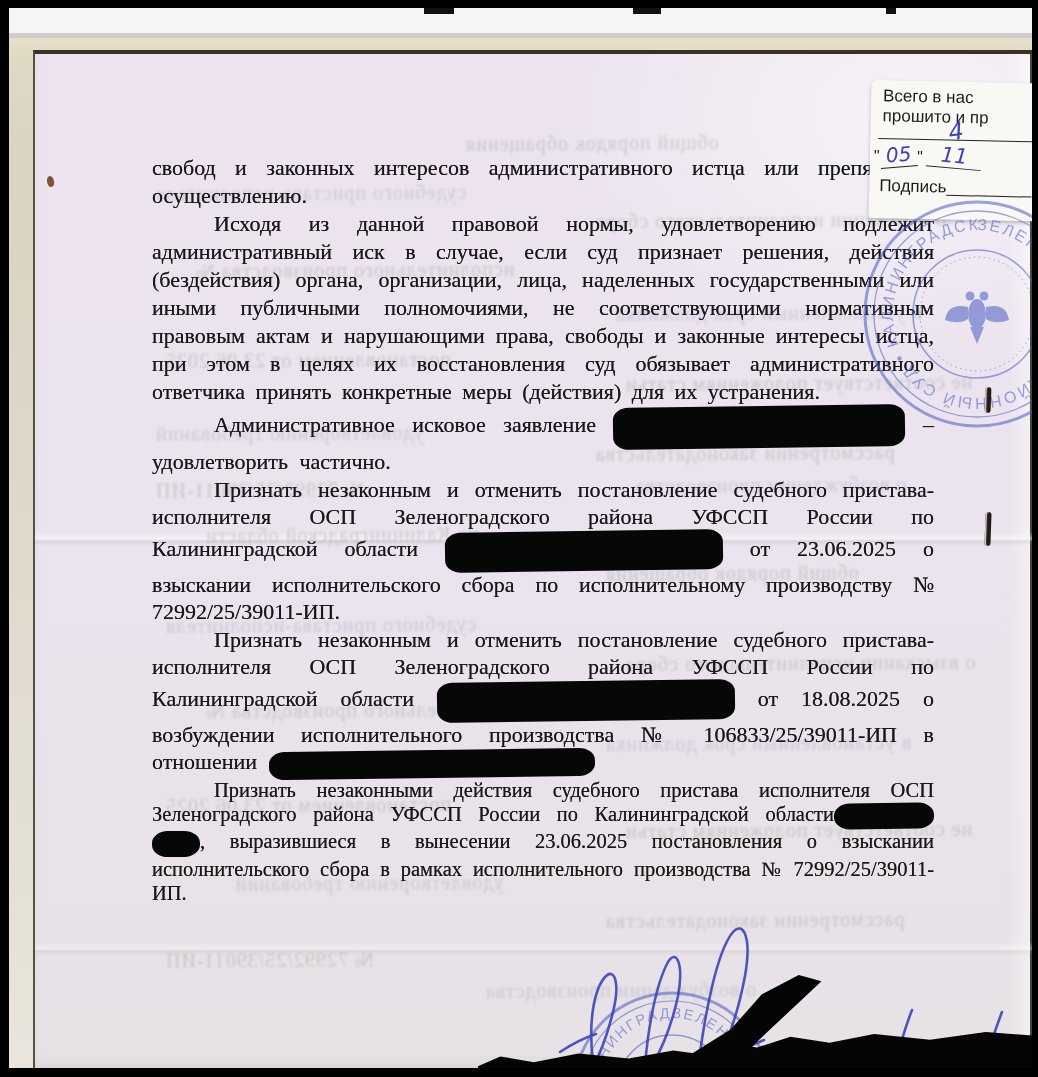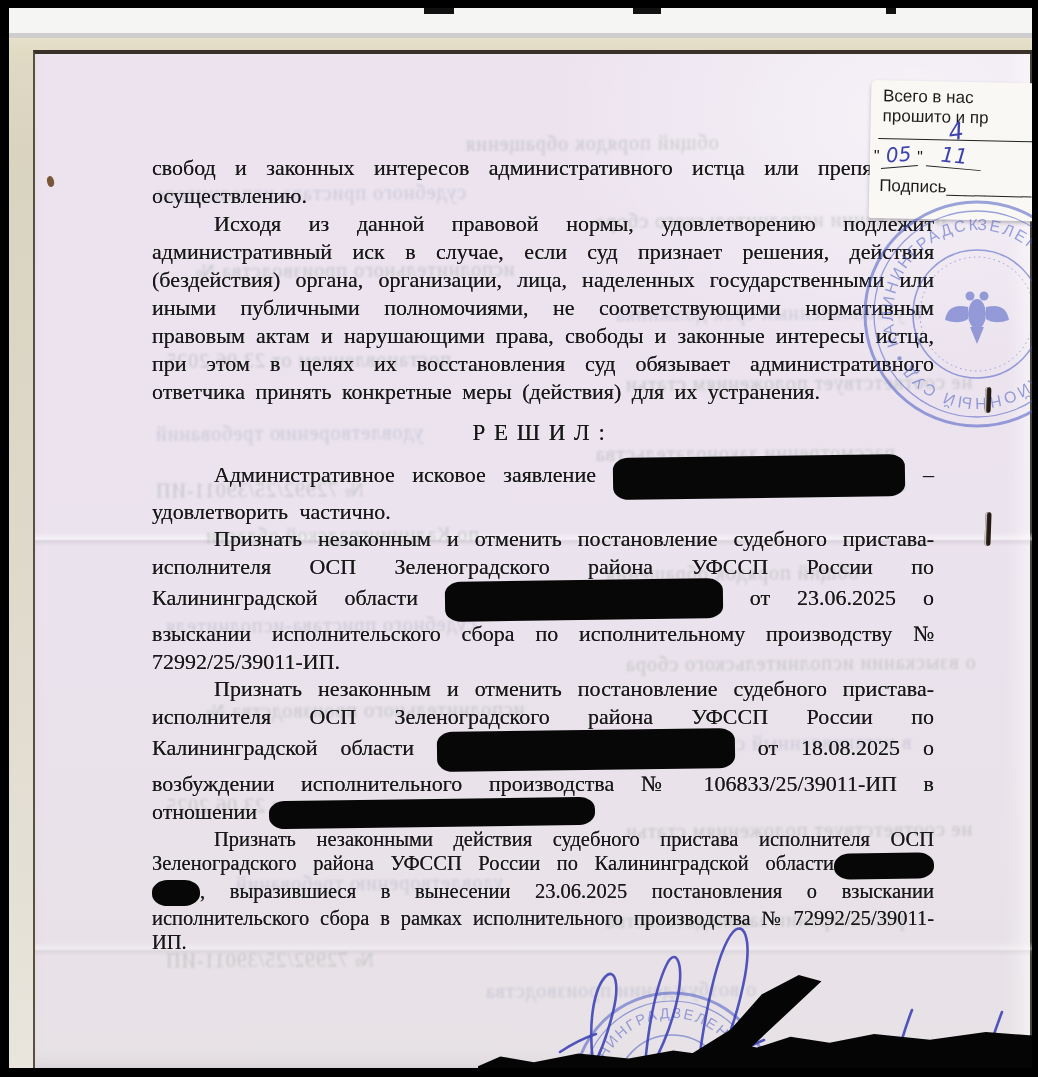--- a/index.html
+++ b/index.html
@@ -109,21 +109,20 @@
         <div class="bleed g" style="left: 590px; top: 765px;">не соответствует положениям статьи</div>
         <div class="bleed b" style="left: 200px; top: 818px;">удовлетворению требований</div>
         <div class="bleed g" style="left: 570px; top: 855px;">рассмотрении законодательства</div>
         <div class="bleed g" style="left: 130px; top: 895px;">№ 72992/25/39011-ИП</div>
         <div class="bleed b" style="left: 450px; top: 925px;">о возбуждении производства</div>
       </div>
 
     <div id="decision-body">
         <p class="z1">свобод и законных интересов административного истца или препятствия осуществлению.</p>
         <p class="z1 ind">Исходя из данной правовой нормы, удовлетворению подлежит административный иск в случае, если суд признает решения, действия (бездействия) органа, организации, лица, наделенных государственными или иными публичными полномочиями, не соответствующими нормативным правовым актам и нарушающими права, свободы и законные интересы истца, при этом в целях их восстановления суд обязывает административного ответчика принять конкретные меры (действия) для их устранения.</p>
-        <p class="z2 heading">РЕШИЛ:</p>
         <p class="z2 ind">Административное исковое заявление <span class="redact" style="width: 292px; height: 42px;"></span> – удовлетворить частично.</p>
         <p class="z2 ind">Признать незаконным и отменить постановление судебного пристава-исполнителя ОСП Зеленоградского района УФССП России по Калининградской области <span class="redact" style="width: 278px; height: 40px;"></span> от 23.06.2025 о взыскании исполнительского сбора по исполнительному производству № 72992/25/39011-ИП.</p>
         <p class="z2 ind">Признать незаконным и отменить постановление судебного пристава-исполнителя ОСП Зеленоградского района УФССП России по Калининградской области <span class="redact" style="width: 298px; height: 40px;"></span> от 18.08.2025 о возбуждении исполнительного производства № 106833/25/39011-ИП в отношении <span class="redact" style="width: 326px; height: 28px;"></span></p>
         <p class="z3 ind">Признать незаконными действия судебного пристава исполнителя ОСП Зеленоградского района УФССП России по Калининградской области<span class="redact" style="width: 100px; height: 26px;"></span> <span class="redact" style="width: 48px; height: 26px;"></span>, выразившиеся в вынесении 23.06.2025 постановления о взыскании исполнительского сбора в рамках исполнительного производства № 72992/25/39011-ИП.</p>
       </div>
 
     <div id="sticker">
       <div class="pline">Всего в нас</div>
       <div class="pline">прошито и пр</div>
       <div class="hand" id="hand-count">4</div>

